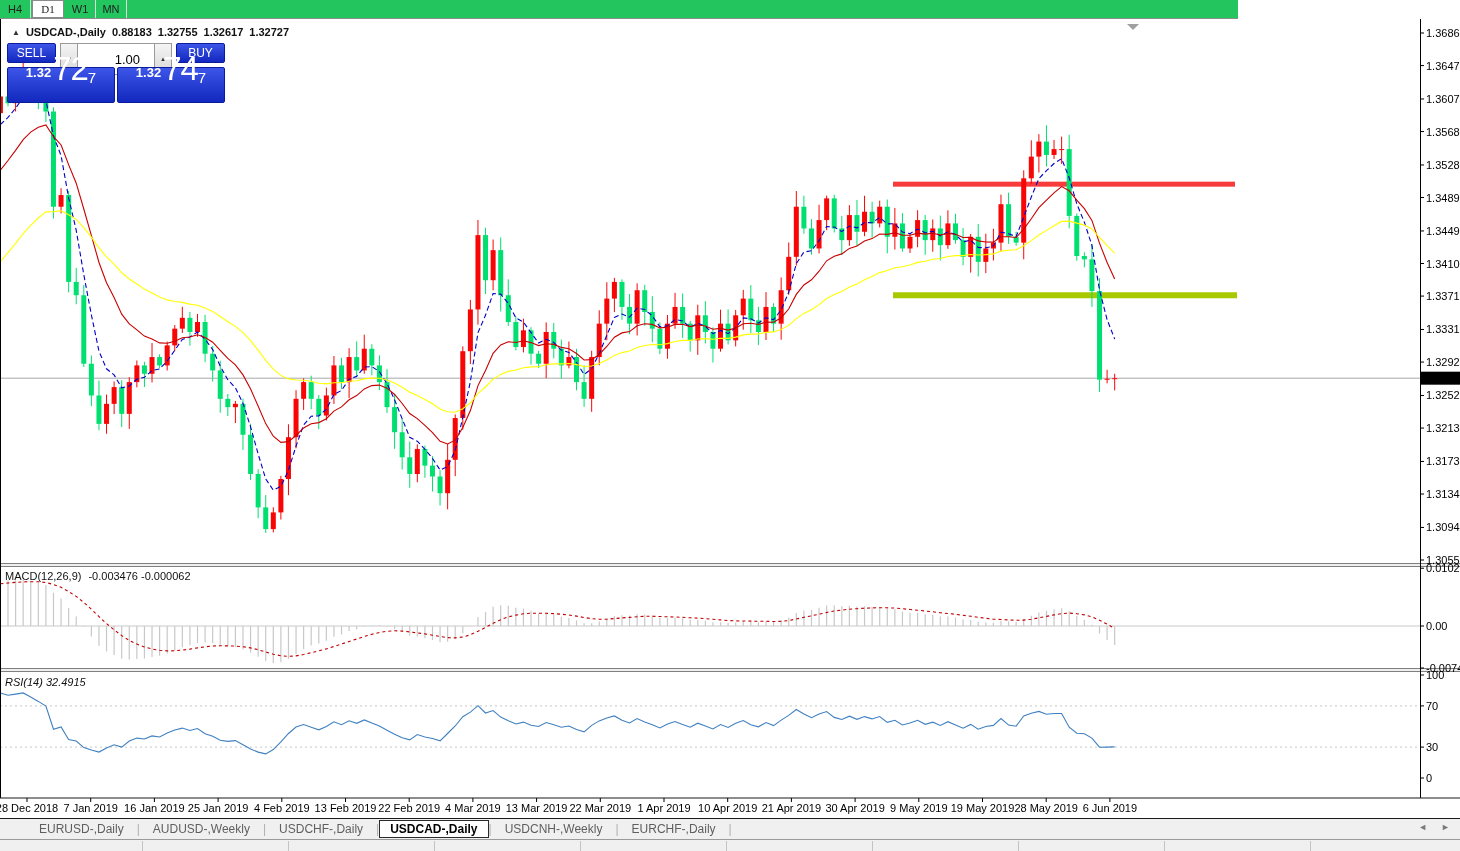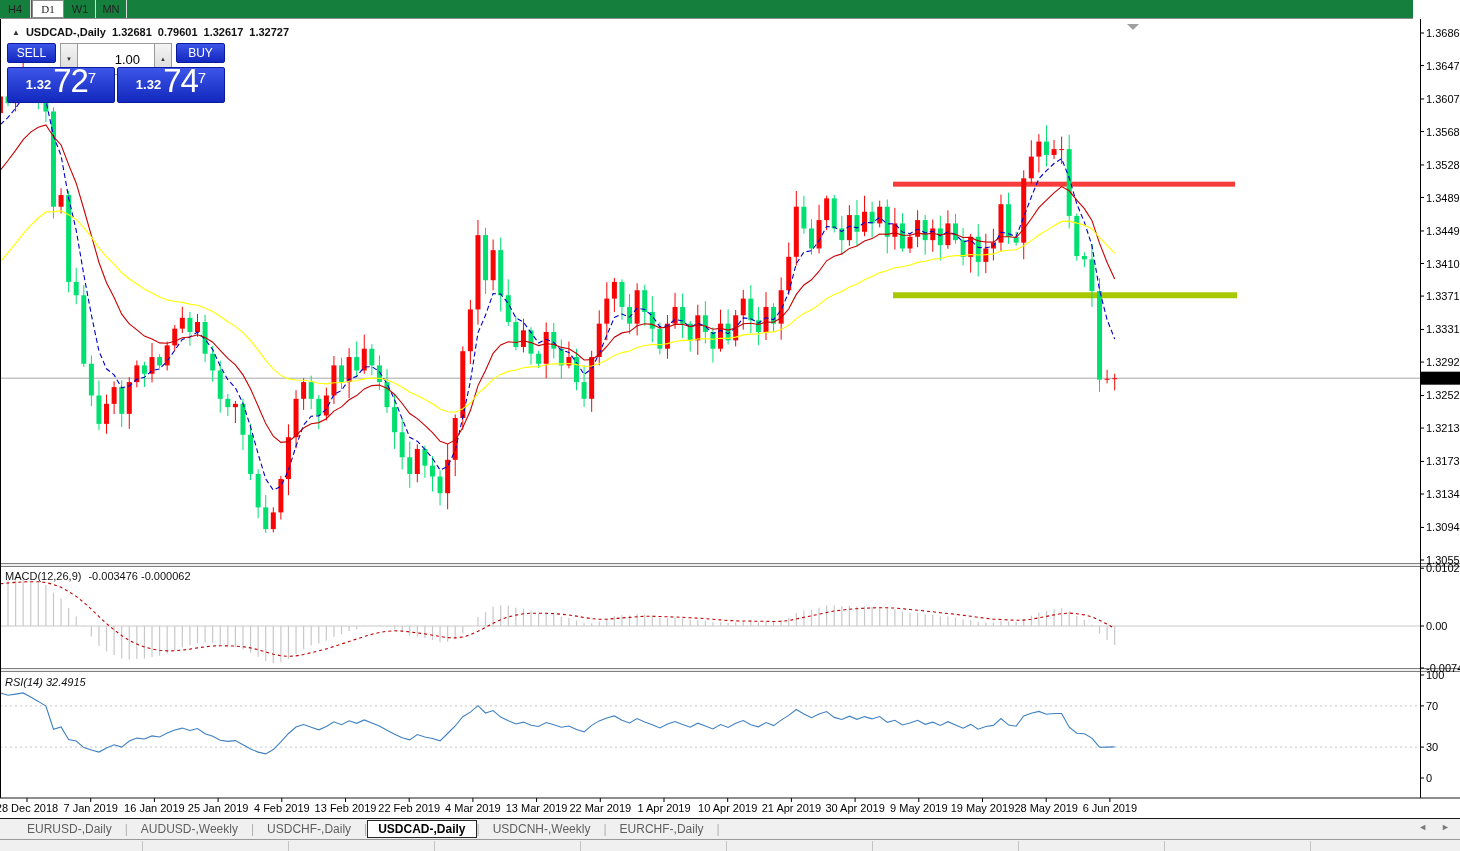--- a/index.html
+++ b/index.html
@@ -1,20 +1,20 @@
 <!DOCTYPE html>
 <html><head>
 <meta charset="utf-8">
 <style>
   html,body{margin:0;padding:0;background:#fff;width:1460px;height:851px;overflow:hidden;
     font-family:"Liberation Sans",sans-serif;-webkit-font-smoothing:antialiased;}
   #app{position:relative;width:1460px;height:851px;background:#fff;}
 
   
-  #tf-toolbar{position:absolute;left:0;top:0;width:1413px;height:18px;background:#15803d;
+  #tf-toolbar{position:absolute;left:0;top:0;width:1238px;height:18px;background:#22c55e;
     border-bottom:1px solid #8C8C8C;display:flex;align-items:stretch;}
   .tf-btn{min-width:26px;padding:0 2px;display:flex;align-items:center;justify-content:center;
     font-size:11px;color:#222;border-right:1px solid #DCDCDC;cursor:default;}
   .tf-btn.active{background:#FFFFFF;border:1px solid #8A8A8A;margin:0 1px;font-family:Liberation Serif, serif;}
 
   
   #chart-area{position:absolute;left:0;top:19px;width:1460px;height:799px;background:#fff;}
   #chart-svg{position:absolute;left:0;top:0;}
   #chart-svg text{font-family:"Liberation Sans",sans-serif;font-size:11px;fill:#000;}
 
@@ -27,32 +27,32 @@
   .tp-row1{display:flex;height:20px;}
   .tp-btn{width:47px;background:linear-gradient(#3D55E8,#1228BE);border:1px solid #0B1B9E;
     border-radius:2px;color:#fff;font-size:12px;display:flex;align-items:center;justify-content:center;}
   .vol-group{display:flex;height:32px;margin:0 4px;flex:1;}
   .spin-btn{width:16px;background:linear-gradient(#F4F4F4,#D8D8D8);border:1px solid #9A9A9A;
     display:flex;align-items:center;justify-content:center;font-size:6px;color:#333;}
   .vol-field{flex:1;background:#fff;border:1px solid #9A9A9A;border-left:none;border-right:none;
     font-size:13px;color:#000;display:flex;align-items:center;justify-content:flex-end;padding-right:14px;}
   .tp-row2{display:flex;margin-top:4px;height:36px;gap:2px;}
   .quote-box{flex:1;background:linear-gradient(#3D55E8,#1228BE);border:1px solid #0B1B9E;border-radius:2px;
-    display:flex;align-items:flex-end;justify-content:center;padding-bottom:6px;color:#fff;}
+    display:flex;align-items:flex-end;justify-content:center;padding-bottom:18px;color:#fff;}
   .q-small{font-size:13px;font-weight:700;margin-right:2px;margin-bottom:4px;}
   .q-big{font-size:33px;font-weight:400;line-height:30px;letter-spacing:-1px;}
   .q-sup{font-size:15px;align-self:flex-start;margin-top:1px;}
 
   .ind-label{position:absolute;left:5px;font-size:11px;color:#111;z-index:5;display:flex;gap:7px;}
   #macd-label{top:551px;justify-content:center;}
   #rsi-label{top:657px;font-style:italic;}
 
   
   #tab-bar{position:absolute;left:0;top:818px;width:1460px;height:21px;background:#F0F0F0;
-    border-top:1px solid #1A1A1A;display:flex;align-items:center;padding-left:14px;box-sizing:border-box;}
+    border-top:1px solid #1A1A1A;display:flex;align-items:center;padding-left:26px;box-sizing:border-box;}
   .tab{font-size:12px;color:#5F5F5F;padding:1px 13px;white-space:nowrap;}
   .tab.active{background:#FFFFFF;border:1px solid #2A2A2A;color:#000;font-weight:600;padding:1px 10px;}
   .tab-sep{color:#B0B0B0;font-size:12px;}
   #tab-scroll{position:absolute;right:10px;top:3px;display:flex;gap:14px;color:#7A7A7A;font-size:9px;}
 
   
   #status-bar{position:absolute;left:0;top:839px;width:1460px;height:12px;background:#F0F0F0;
     border-top:1px solid #9A9A9A;}
   .status-sep{position:absolute;top:1px;width:1px;height:11px;background:#C4C4C4;}
 </style>
@@ -646,22 +646,22 @@
           <line x1="1046.2" y1="779" x2="1046.2" y2="783" stroke="#000"></line>
           <text x="1046.2" y="793" text-anchor="middle">28 May 2019</text>
           <line x1="1109.9" y1="779" x2="1109.9" y2="783" stroke="#000"></line>
           <text x="1109.9" y="793" text-anchor="middle">6 Jun 2019</text>
         </g>
       </svg>
 
     <div id="chart-title">
       <span class="marker">▲</span>
       <span>USDCAD-,Daily</span>
-      <span>1.32681</span>
-      <span>0.79601</span>
+      <span>0.88183</span>
+      <span>1.32755</span>
       <span>1.32617</span>
       <span>1.32727</span>
     </div>
 
     <div id="trade-panel">
       <div class="tp-row1">
         <div class="tp-btn">SELL</div>
         <div class="vol-group">
           <div class="spin-btn">▼</div>
           <div class="vol-field">1.00</div>

